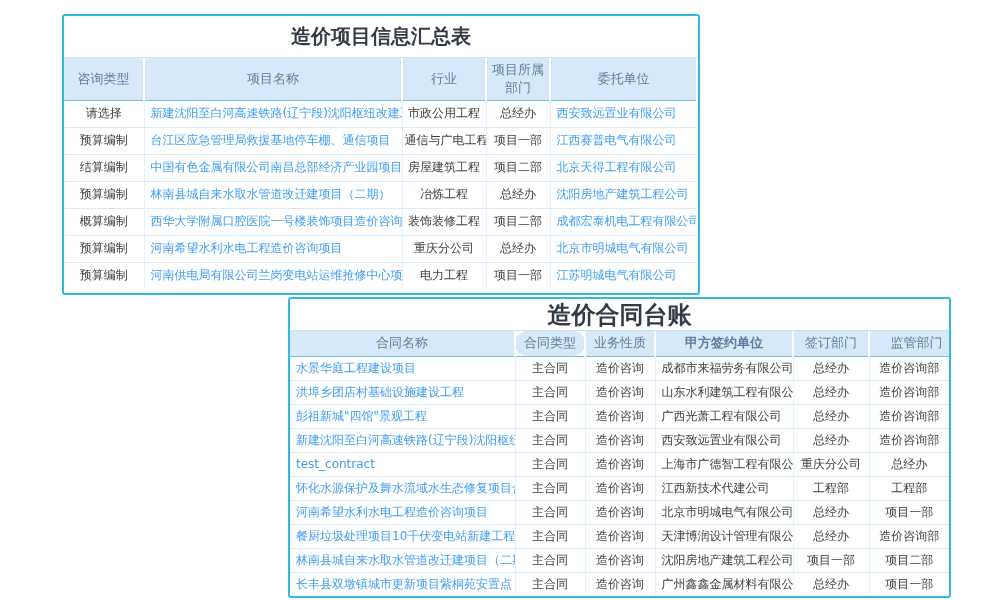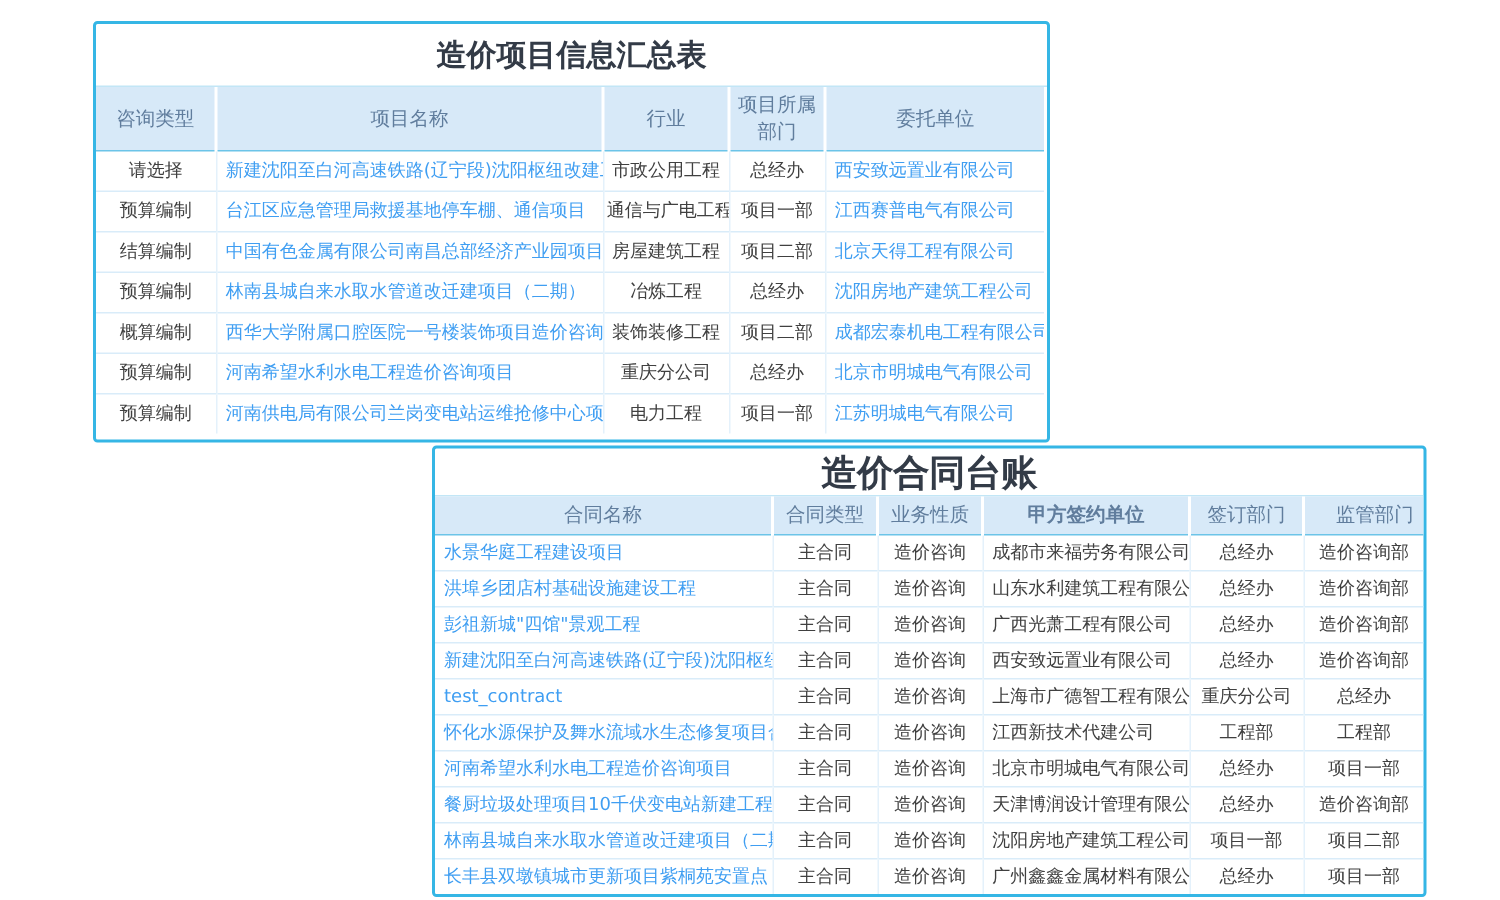--- a/index.html
+++ b/index.html
@@ -114,21 +114,21 @@
       </tbody>
   </table>
 </div>
 
 <div class="panel" id="contract-panel">
   <div class="tbl-title">造价合同台账</div>
   <table id="contract-table">
     <thead>
       <tr>
           <th style="width: 225px;">合同名称</th>
-          <th style="width: 70px;">合同类型</th>
+          <th style="width: 70px; border-radius: 12px;">合同类型</th>
           <th style="width: 70px;">业务性质</th>
           <th style="width: 138px; font-weight: bold;">甲方签约单位</th>
           <th style="width: 76px;">签订部门</th>
           <th style="width: 80px; padding-left: 16px;">监管部门</th>
         </tr>
     </thead>
     <tbody>
     <tr>
           <td class="link">水景华庭工程建设项目</td>
           <td>主合同</td>

